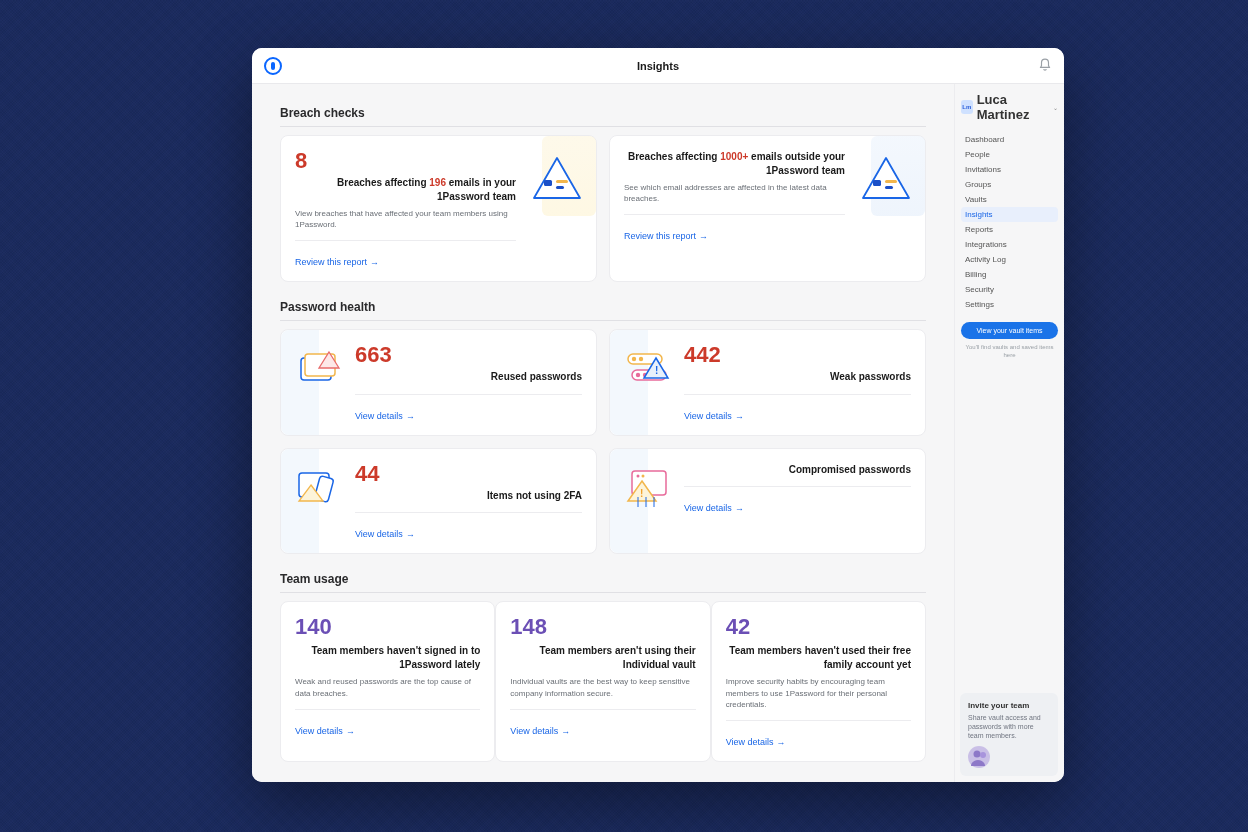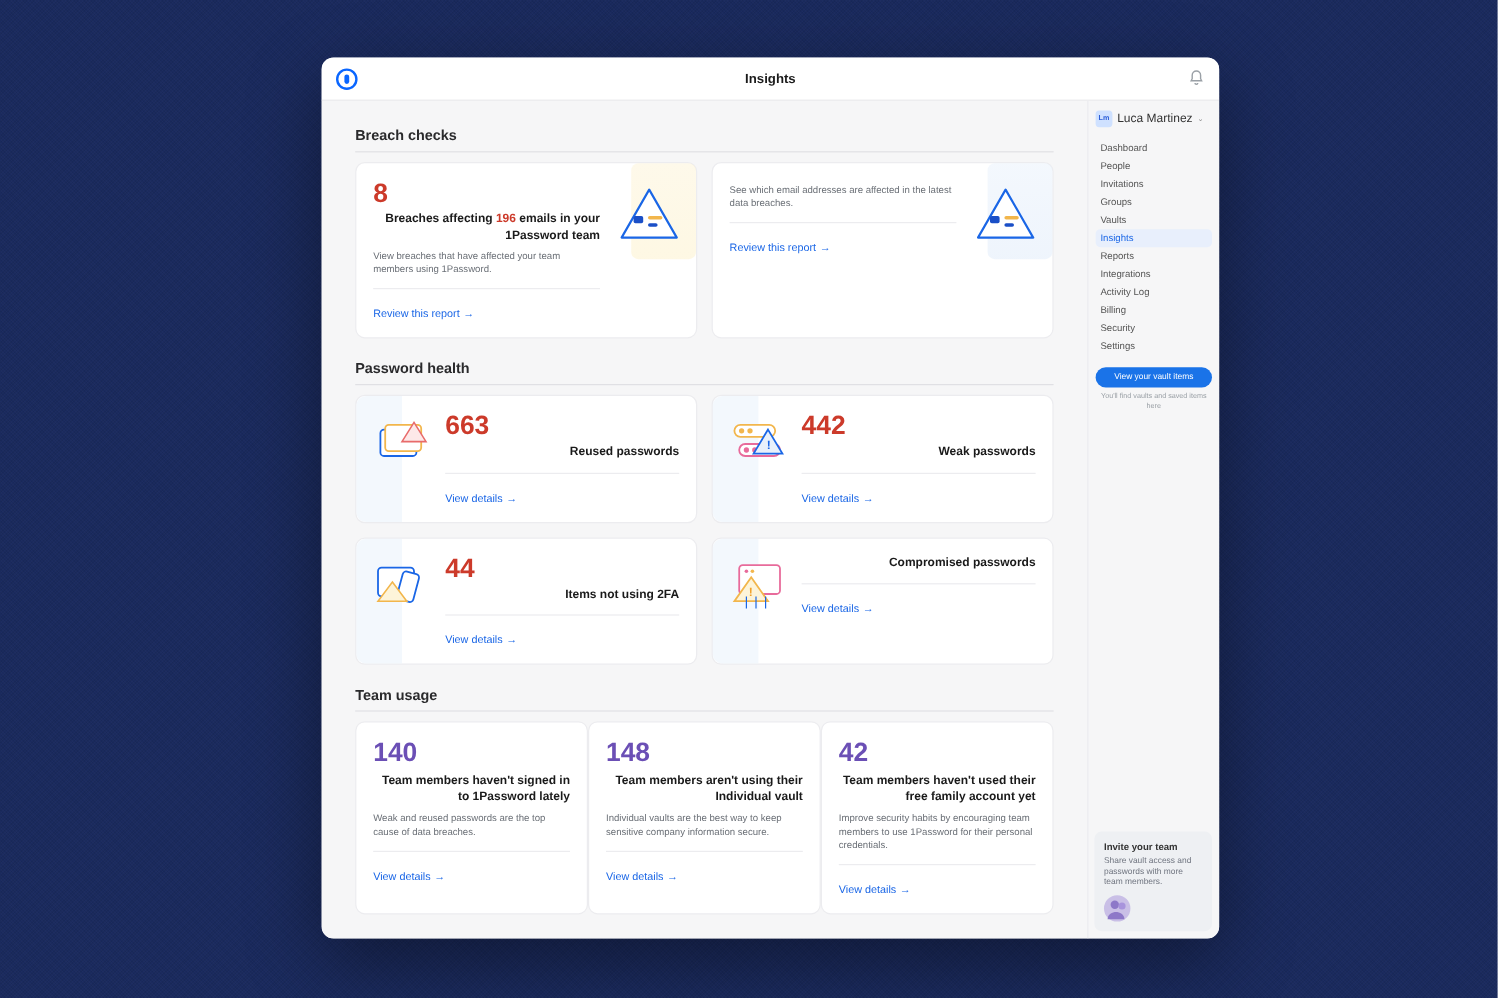--- a/index.html
+++ b/index.html
@@ -6,37 +6,37 @@
   body {
     font-family: -apple-system, BlinkMacSystemFont, "Segoe UI", Helvetica, Arial, sans-serif;
     background: #1a2a5e;
     background-image:
       repeating-linear-gradient(45deg, rgba(255,255,255,0.015) 0 1px, transparent 1px 2px),
       repeating-linear-gradient(-45deg, rgba(0,0,0,0.06) 0 1px, transparent 1px 2px);
     width:1248px; height:832px; overflow:hidden;
     display:flex; align-items:center; justify-content:center;
   }
   .app-window {
-    width:748px; height:734px;
+    width:812px; height:734px;
     position:absolute; left:252px; top:48px;
     background:#fff; border-radius:10px; overflow:hidden; box-shadow:0 20px 60px rgba(0,0,0,0.4);
-    display:flex; flex-direction:column;margin-left:16px;
+    display:flex; flex-direction:column;
   }
   .topbar { height:36px; background:#fff; border-bottom:1px solid #e9e9ec; display:flex; align-items:center; padding:0 12px; position:relative; }
   .brand-icon { width:18px; height:18px; border-radius:50%; border:2px solid #0a66ff; position:relative; }
   .brand-icon::after { content:""; position:absolute; left:5px; top:3px; width:4px; height:8px; background:#0a66ff; border-radius:2px; }
   .title { position:absolute; left:0; right:0; text-align:center; font-size:11px; font-weight:600; color:#1a1a1a; }
   .bell { position:absolute; right:12px; top:10px; width:14px; height:14px; color:#9aa0a6; }
   .body { flex:1; display:flex; min-height:0; }
   .main { flex:1; background:#f6f6f7; overflow-y:auto; padding:14px 28px 20px 28px; }
   .main::-webkit-scrollbar{width:0}
   .side { width:110px; background:#f6f6f7; border-left:1px solid #ececef; padding:8px 6px; font-size:8px; color:#555; }
   .user-row { display:flex; align-items:center; gap:4px; margin-bottom:10px; }
   .user-badge { width:14px; height:14px; border-radius:3px; background:#cfe1ff; color:#2b5ed9; font-size:6px; display:flex; align-items:center; justify-content:center; font-weight:700; }
-  .user-name { font-size:10px; color:#333; font-weight:400; }
+  .user-name { font-size:13px; color:#333; font-weight:700; }
   .chev { font-size:6px; color:#888; }
   .nav-item { padding:3px 4px; border-radius:4px; cursor:pointer; }
   .nav-item.active { background:#e8effc; color:#1a66e6; }
   .vault-btn { margin-top:10px; background:#1a73e8; color:#fff; font-size:7px; padding:5px 0; border-radius:10px; text-align:center; cursor:pointer; }
   .vault-sub { font-size:6px; color:#9aa0a6; text-align:center; margin-top:4px; line-height:1.4; }
   .invite-card { position:absolute; right:6px; bottom:6px; width:98px; background:#eef0f3; border-radius:6px; padding:8px; }
   .invite-title { font-size:8px; font-weight:600; color:#333; margin-bottom:3px; }
   .invite-sub { font-size:7px; color:#707580; line-height:1.3; }
   .invite-avatar { width:22px; height:22px; border-radius:50%; background:#c9bfe6; margin-top:6px; position:relative; }
 
@@ -101,20 +101,23 @@
             </div>
           <svg class="breach-illus" viewBox="0 0 62 56">
               <path d="M31 4 L54 44 H8 Z" fill="#fff" stroke="#1a66e6" stroke-width="1.8" stroke-linejoin="round"></path>
               <rect x="18" y="26" width="8" height="6" rx="1.5" fill="#1a4fc7"></rect>
               <rect x="30" y="26" width="12" height="3" rx="1.5" fill="#f2b64c"></rect>
               <rect x="30" y="32" width="8" height="3" rx="1.5" fill="#1a4fc7"></rect>
             </svg>
         </div>
         <div class="card breach-card">
           <div class="shield-bg2"></div>
+          <div class="card-title">
+            <span>Breaches affecting </span><span class="highlight">1000+</span><span> emails outside your 1Password team</span>
+          </div>
           <div class="card-sub">See which email addresses are affected in the latest data breaches.</div>
           <div class="hr"></div>
           <div class="link">
               <span>Review this report</span>
               <span class="arr">→</span>
             </div>
           <svg class="breach-illus" viewBox="0 0 62 56">
               <path d="M31 4 L54 44 H8 Z" fill="#fff" stroke="#1a66e6" stroke-width="1.8" stroke-linejoin="round"></path>
               <rect x="18" y="26" width="8" height="6" rx="1.5" fill="#1a4fc7"></rect>
               <rect x="30" y="26" width="12" height="3" rx="1.5" fill="#f2b64c"></rect>

